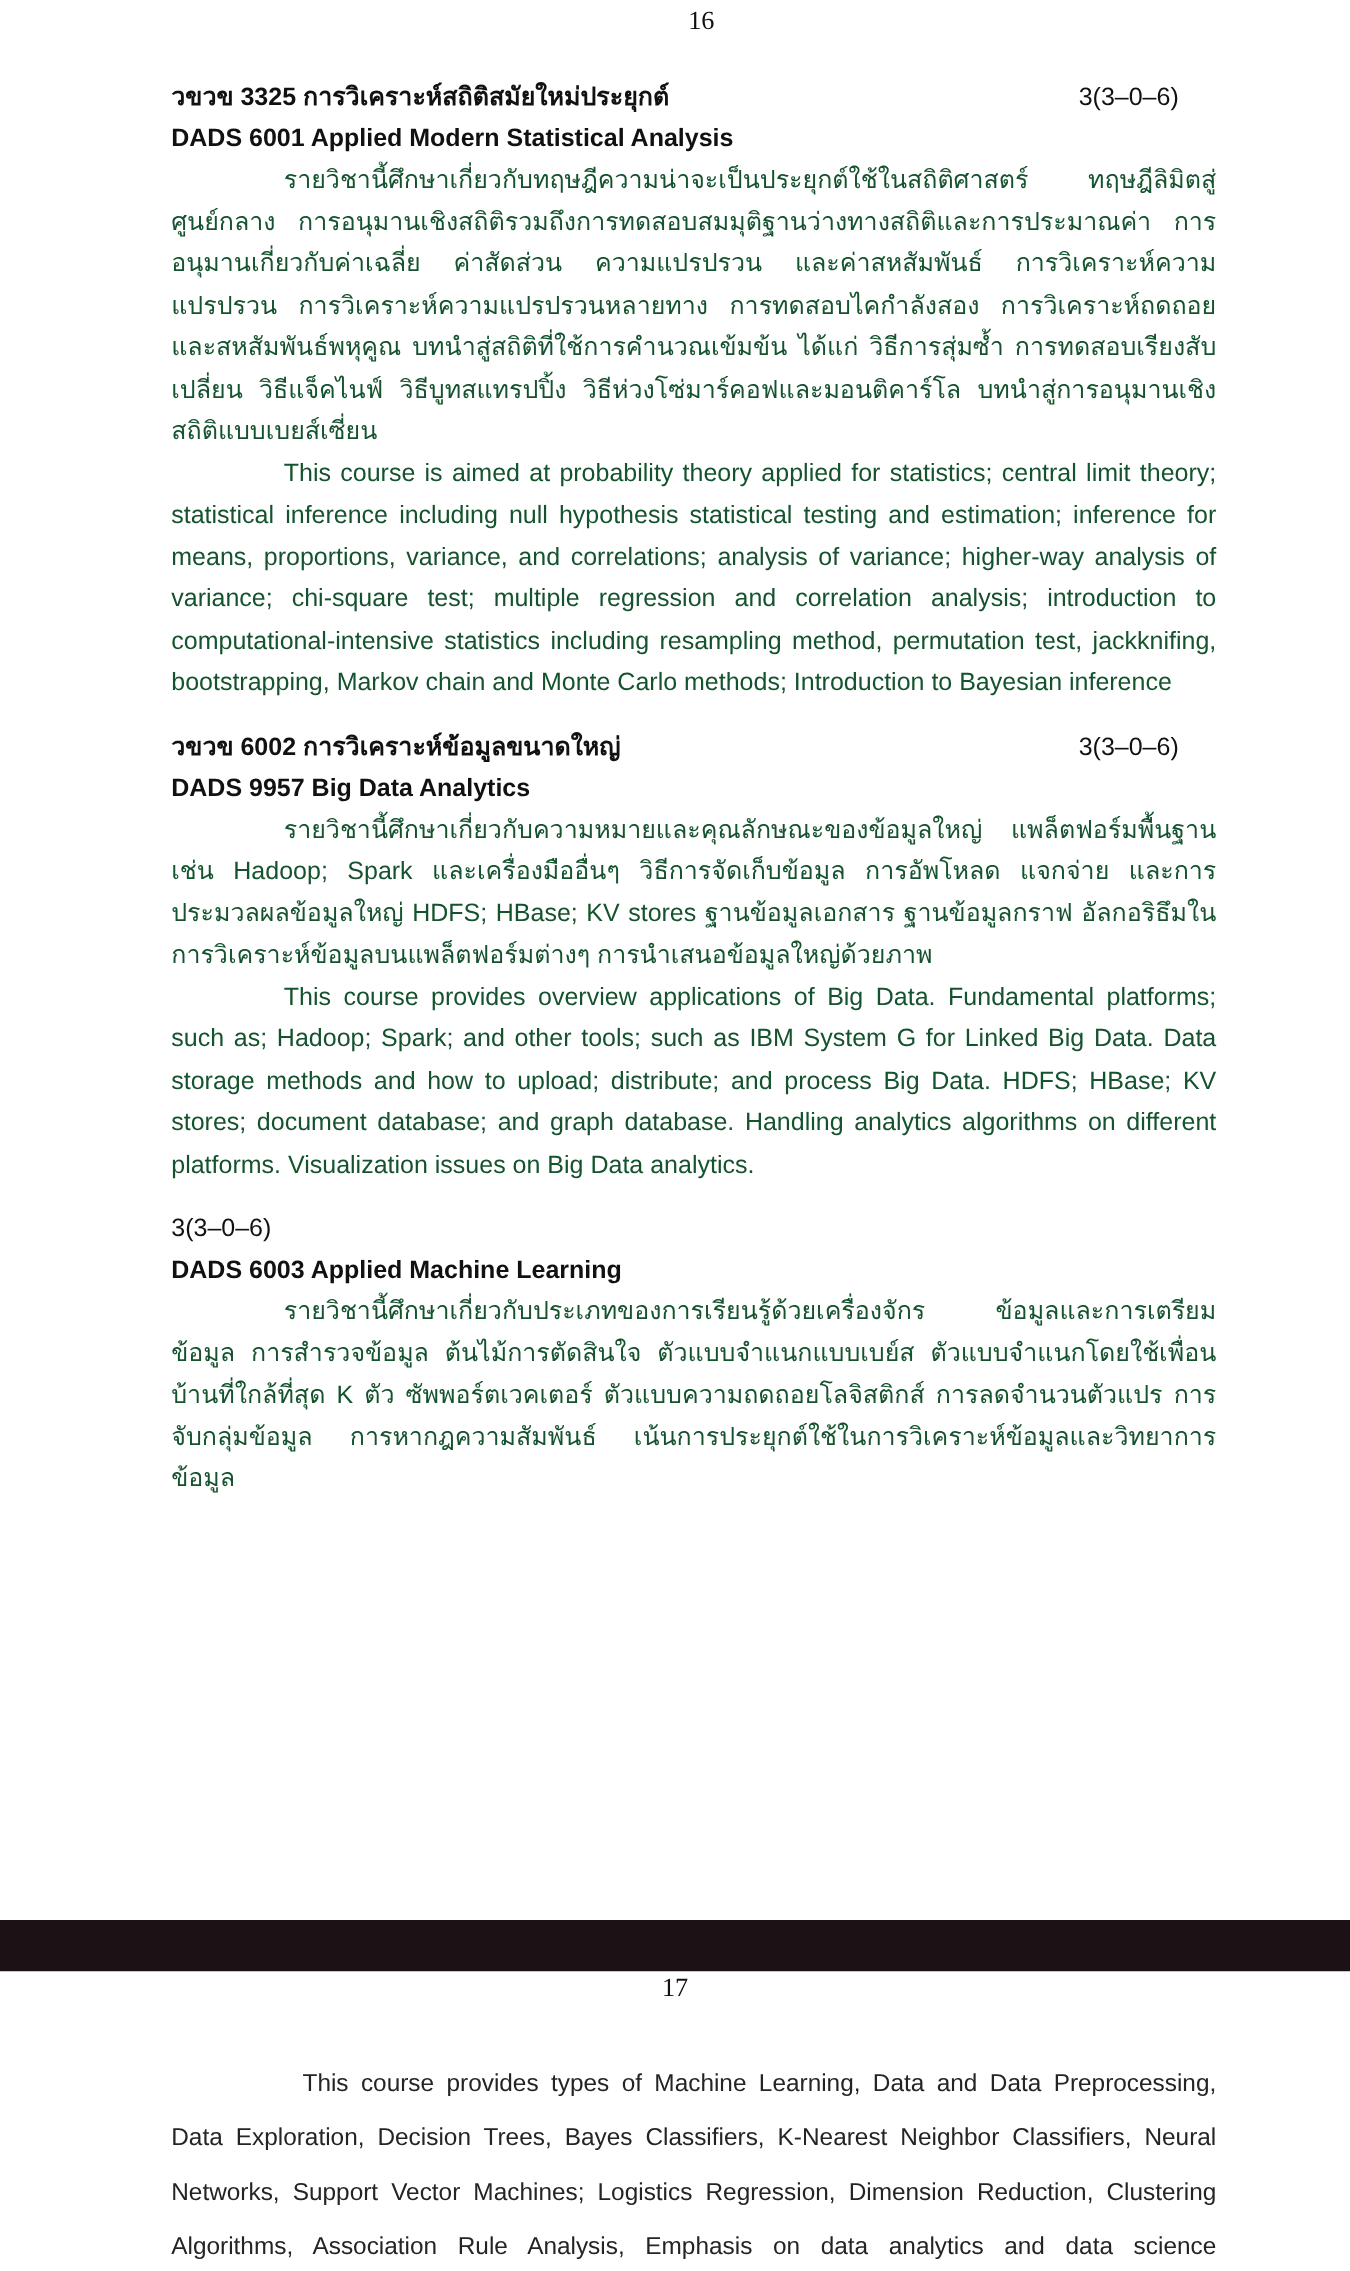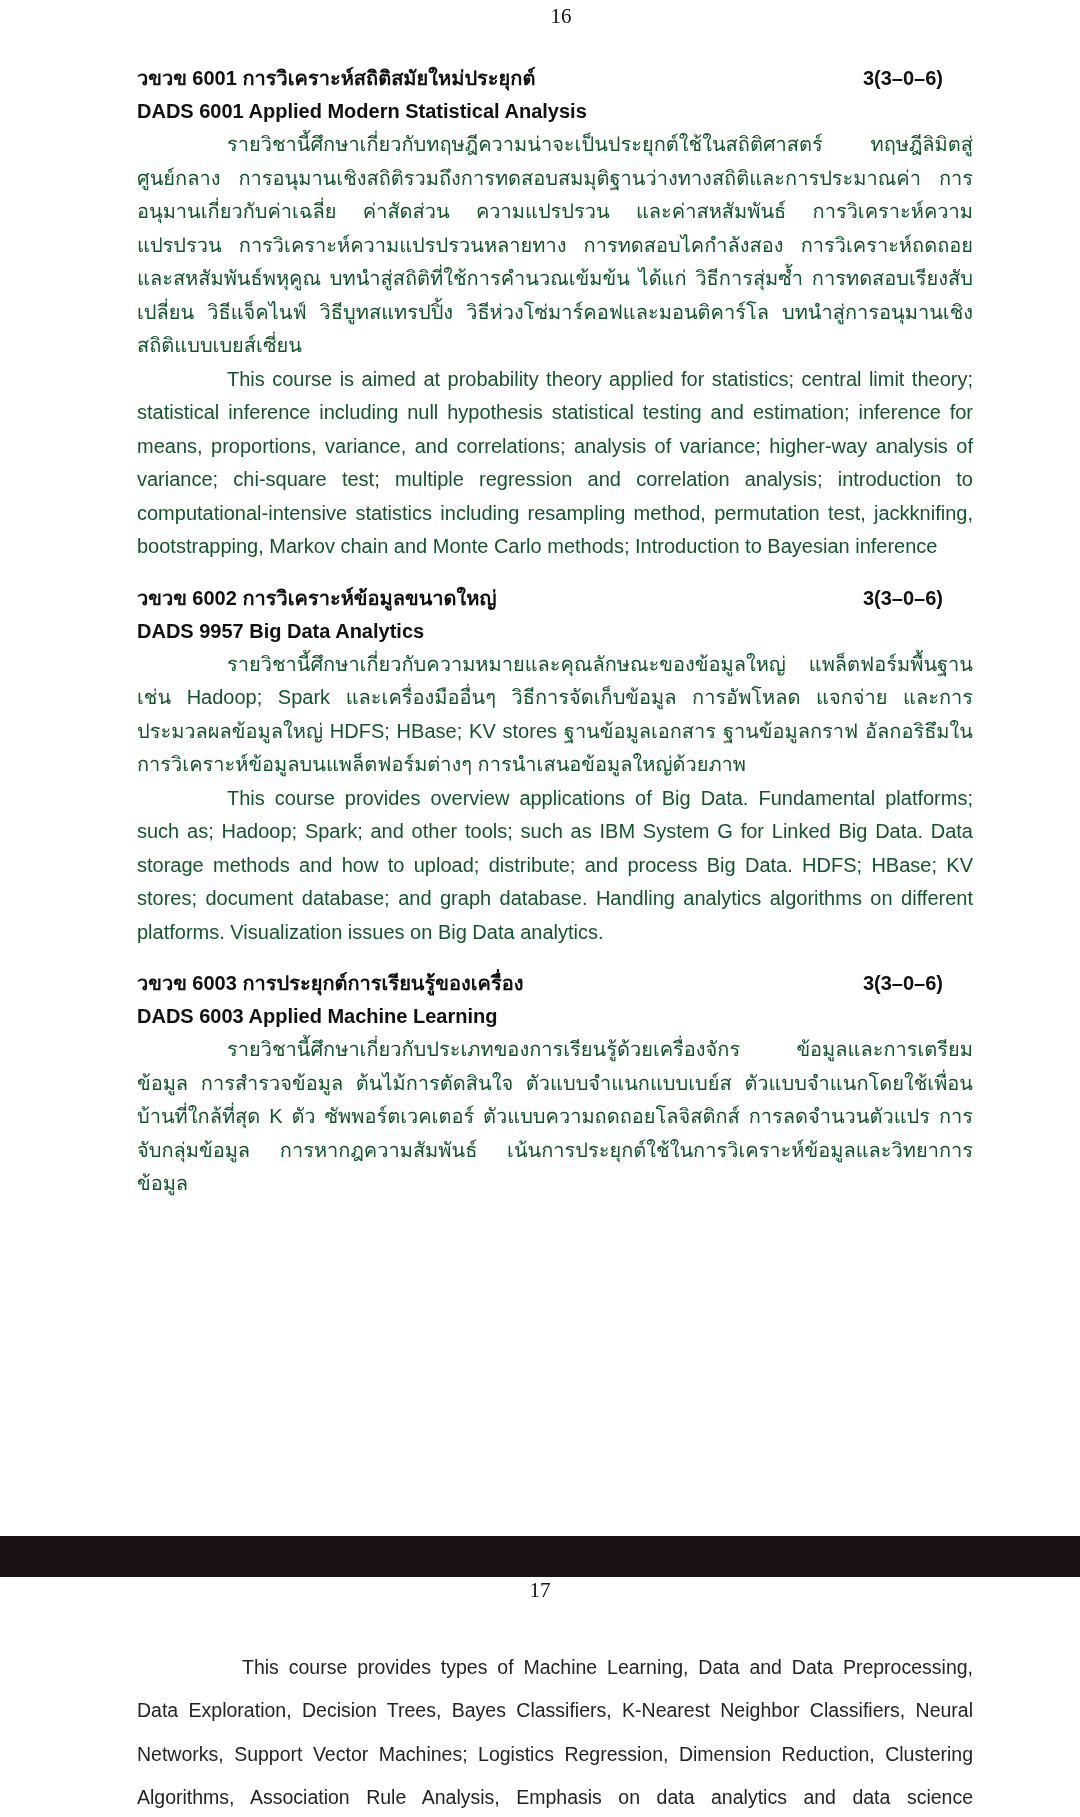--- a/index.html
+++ b/index.html
@@ -34,21 +34,21 @@
     display: flex;
     justify-content: space-between;
     align-items: baseline;
     font-weight: 700;
     color: #111111;
     font-size: 20px;
     line-height: 34px;
   }
   .course-credits {
     margin-right: 30px;
-    font-weight: 700;
+    font-weight: 400;
     white-space: nowrap;
   }
   .course-title-en {
     font-weight: 700;
     color: #111111;
     font-size: 20px;
     line-height: 33px;
   }
   .para {
     font-size: 20px;
@@ -75,41 +75,40 @@
 </style>
 </head>
 <body>
 
 <div class="page-num page-num-16">16</div>
 
 <div class="content">
 
   <section class="course course-first">
     <div class="course-header">
-      <span>วขวข 6001 การวิเคราะห์สถิติสมัยใหม่ประยุกต์</span>
+      <span>วขวข 3325 การวิเคราะห์สถิติสมัยใหม่ประยุกต์</span>
       <span class="course-credits">3(3–0–6)</span>
     </div>
     <div class="course-title-en">DADS 6001 Applied Modern Statistical Analysis</div>
     <p class="para">รายวิชานี้ศึกษาเกี่ยวกับทฤษฎีความน่าจะเป็นประยุกต์ใช้ในสถิติศาสตร์ ทฤษฎีลิมิตสู่ศูนย์กลาง การอนุมานเชิงสถิติรวมถึงการทดสอบสมมุติฐานว่างทางสถิติและการประมาณค่า การอนุมานเกี่ยวกับค่าเฉลี่ย ค่าสัดส่วน ความแปรปรวน และค่าสหสัมพันธ์ การวิเคราะห์ความแปรปรวน การวิเคราะห์ความแปรปรวนหลายทาง การทดสอบไคกำลังสอง การวิเคราะห์ถดถอยและสหสัมพันธ์พหุคูณ บทนำสู่สถิติที่ใช้การคำนวณเข้มข้น ได้แก่ วิธีการสุ่มซ้ำ การทดสอบเรียงสับเปลี่ยน วิธีแจ็คไนฟ์ วิธีบูทสแทรปปิ้ง วิธีห่วงโซ่มาร์คอฟและมอนติคาร์โล บทนำสู่การอนุมานเชิงสถิติแบบเบยส์เซี่ยน</p>
     <p class="para">This course is aimed at probability theory applied for statistics; central limit theory; statistical inference including null hypothesis statistical testing and estimation; inference for means, proportions, variance, and correlations; analysis of variance; higher-way analysis of variance; chi-square test; multiple regression and correlation analysis; introduction to computational-intensive statistics including resampling method, permutation test, jackknifing, bootstrapping, Markov chain and Monte Carlo methods; Introduction to Bayesian inference</p>
   </section>
 
   <section class="course">
     <div class="course-header">
       <span>วขวข 6002 การวิเคราะห์ข้อมูลขนาดใหญ่</span>
       <span class="course-credits">3(3–0–6)</span>
     </div>
     <div class="course-title-en">DADS 9957 Big Data Analytics</div>
     <p class="para">รายวิชานี้ศึกษาเกี่ยวกับความหมายและคุณลักษณะของข้อมูลใหญ่ แพล็ตฟอร์มพื้นฐาน เช่น Hadoop; Spark และเครื่องมืออื่นๆ วิธีการจัดเก็บข้อมูล การอัพโหลด แจกจ่าย และการประมวลผลข้อมูลใหญ่ HDFS; HBase; KV stores ฐานข้อมูลเอกสาร ฐานข้อมูลกราฟ อัลกอริธึมในการวิเคราะห์ข้อมูลบนแพล็ตฟอร์มต่างๆ การนำเสนอข้อมูลใหญ่ด้วยภาพ</p>
     <p class="para">This course provides overview applications of Big Data. Fundamental platforms; such as; Hadoop; Spark; and other tools; such as IBM System G for Linked Big Data. Data storage methods and how to upload; distribute; and process Big Data. HDFS; HBase; KV stores; document database; and graph database. Handling analytics algorithms on different platforms. Visualization issues on Big Data analytics.</p>
   </section>
 
   <section class="course">
     <div class="course-header">
-      <span>วขวข 6003 การประยุกต์การเรียนรู้ของเครื่อง</span>
       <span class="course-credits">3(3–0–6)</span>
     </div>
     <div class="course-title-en">DADS 6003 Applied Machine Learning</div>
     <p class="para">รายวิชานี้ศึกษาเกี่ยวกับประเภทของการเรียนรู้ด้วยเครื่องจักร ข้อมูลและการเตรียมข้อมูล การสำรวจข้อมูล ต้นไม้การตัดสินใจ ตัวแบบจำแนกแบบเบย์ส ตัวแบบจำแนกโดยใช้เพื่อนบ้านที่ใกล้ที่สุด K ตัว  ซัพพอร์ตเวคเตอร์ ตัวแบบความถดถอยโลจิสติกส์ การลดจำนวนตัวแปร การจับกลุ่มข้อมูล การหากฎความสัมพันธ์ เน้นการประยุกต์ใช้ในการวิเคราะห์ข้อมูลและวิทยาการข้อมูล</p>
   </section>
 
 </div>
 
 <div class="divider-bar"></div>
 

